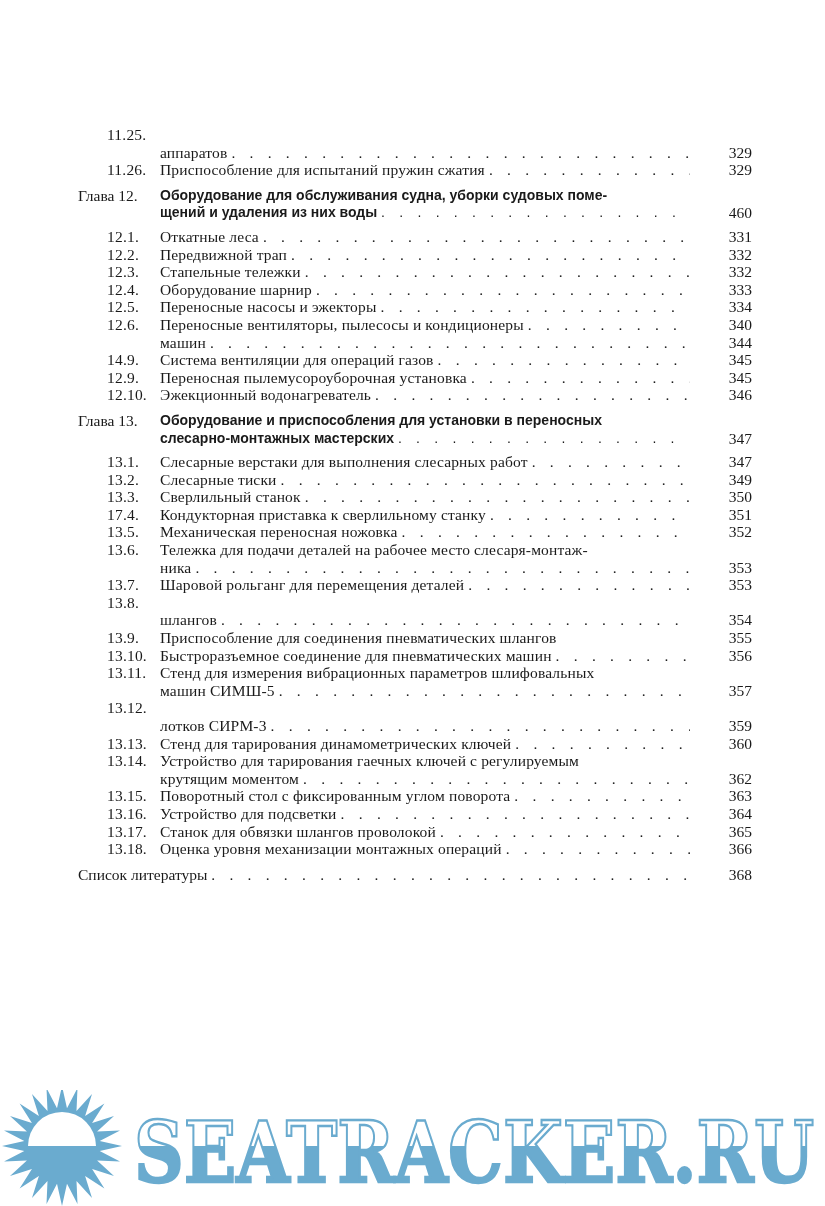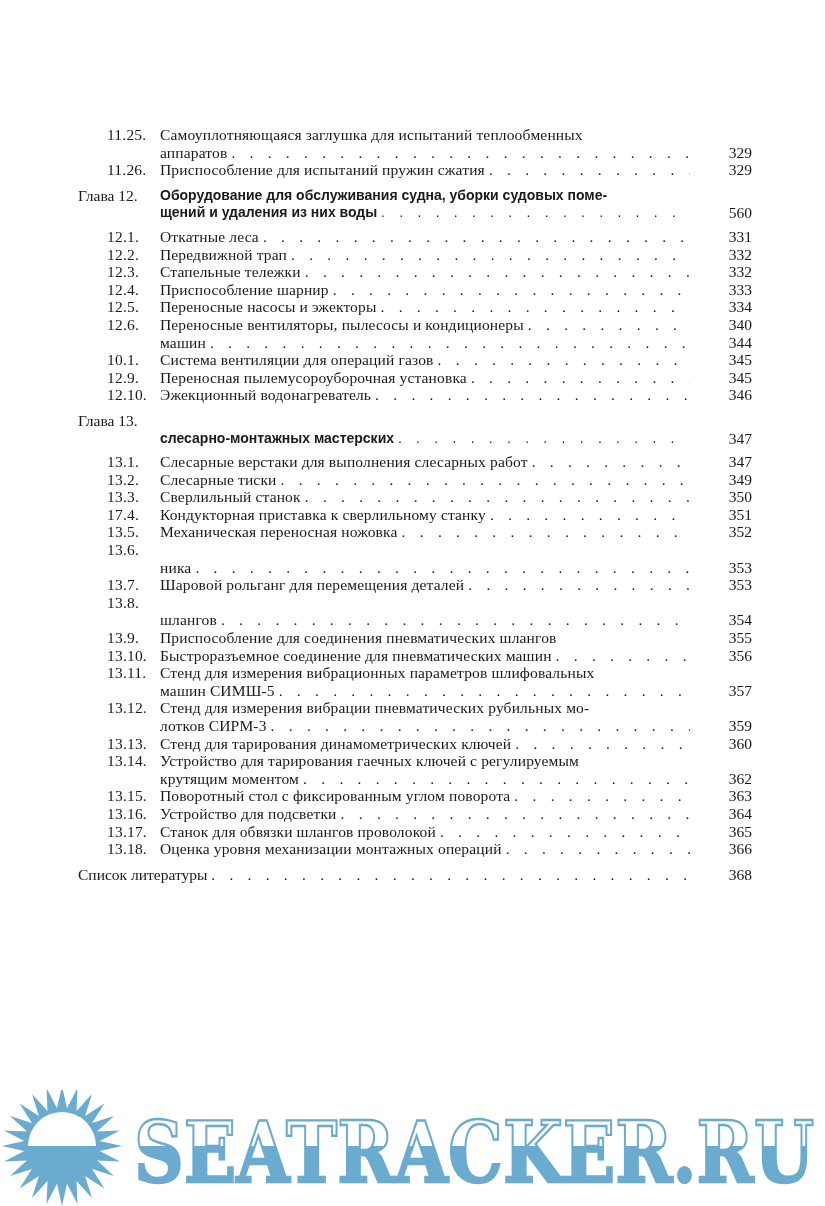--- a/index.html
+++ b/index.html
@@ -18,21 +18,20 @@
   .lit .lbl { position: absolute; left: 78px; width: 612px; overflow: hidden; }
   .logo { position: absolute; left: 0; top: 1090px; width: 825px; height: 116px; }
 </style>
 </head>
 <body>
 
 <div class="toc" id="toc">
     <div class="item">
       <div class="row">
         <span class="num">11.25.</span>
-        <span class="txt"><span>Самоуплотняющаяся заглушка для испытаний теплообменных</span></span>
       </div>
       <div class="row">
         <span class="txt"><span>аппаратов</span> <span class="dots">. . . . . . . . . . . . . . . . . . . . . . . . . . . . . . . . . . . . . . . . . . . . . . . . .</span></span>
         <span class="pg">329</span>
       </div>
     </div>
     <div class="item">
       <div class="row">
         <span class="num">11.26.</span>
         <span class="txt"><span>Приспособление для испытаний пружин сжатия</span> <span class="dots">. . . . . . . . . . . . . . . . . . . . . . . . . . . . . . . . . . . . . . . . . . . . . . . . .</span></span>
@@ -40,21 +39,21 @@
       </div>
     </div>
     <div class="gap-m"></div>
     <div class="chap">
       <div class="row chap">
         <span class="lbl">Глава 12.</span>
         <span class="txt"><span>Оборудование для обслуживания судна, уборки судовых поме-</span></span>
       </div>
       <div class="row chap">
         <span class="txt"><span>щений и удаления из них воды</span> <span class="dots" style="font-weight: normal;">. . . . . . . . . . . . . . . . . . . . . . . . . . . . . . . . . . . . . . . . . . . . . . . . .</span></span>
-        <span class="pg" style="font-family: &quot;Liberation Serif&quot;, serif;">560</span>
+        <span class="pg" style="font-family: &quot;Liberation Serif&quot;, serif;">460</span>
       </div>
     </div>
     <div class="gap-s"></div>
     <div class="item">
       <div class="row">
         <span class="num">12.1.</span>
         <span class="txt"><span>Откатные леса</span> <span class="dots">. . . . . . . . . . . . . . . . . . . . . . . . . . . . . . . . . . . . . . . . . . . . . . . . .</span></span>
         <span class="pg">331</span>
       </div>
     </div>
@@ -68,21 +67,21 @@
     <div class="item">
       <div class="row">
         <span class="num">12.3.</span>
         <span class="txt"><span>Стапельные тележки</span> <span class="dots">. . . . . . . . . . . . . . . . . . . . . . . . . . . . . . . . . . . . . . . . . . . . . . . . .</span></span>
         <span class="pg">332</span>
       </div>
     </div>
     <div class="item">
       <div class="row">
         <span class="num">12.4.</span>
-        <span class="txt"><span>Приспособление шарнир</span> <span class="dots">. . . . . . . . . . . . . . . . . . . . . . . . . . . . . . . . . . . . . . . . . . . . . . . . .</span></span>
+        <span class="txt"><span>Оборудование шарнир</span> <span class="dots">. . . . . . . . . . . . . . . . . . . . . . . . . . . . . . . . . . . . . . . . . . . . . . . . .</span></span>
         <span class="pg">333</span>
       </div>
     </div>
     <div class="item">
       <div class="row">
         <span class="num">12.5.</span>
         <span class="txt"><span>Переносные насосы и эжекторы</span> <span class="dots">. . . . . . . . . . . . . . . . . . . . . . . . . . . . . . . . . . . . . . . . . . . . . . . . .</span></span>
         <span class="pg">334</span>
       </div>
     </div>
@@ -94,21 +93,21 @@
       </div>
     </div>
     <div class="item">
       <div class="row">
         <span class="txt"><span>машин</span> <span class="dots">. . . . . . . . . . . . . . . . . . . . . . . . . . . . . . . . . . . . . . . . . . . . . . . . .</span></span>
         <span class="pg">344</span>
       </div>
     </div>
     <div class="item">
       <div class="row">
-        <span class="num">10.1.</span>
+        <span class="num">14.9.</span>
         <span class="txt"><span>Система вентиляции для операций газов</span> <span class="dots">. . . . . . . . . . . . . . . . . . . . . . . . . . . . . . . . . . . . . . . . . . . . . . . . .</span></span>
         <span class="pg">345</span>
       </div>
     </div>
     <div class="item">
       <div class="row">
         <span class="num">12.9.</span>
         <span class="txt"><span>Переносная пылемусороуборочная установка</span> <span class="dots">. . . . . . . . . . . . . . . . . . . . . . . . . . . . . . . . . . . . . . . . . . . . . . . . .</span></span>
         <span class="pg">345</span>
       </div>
@@ -117,20 +116,21 @@
       <div class="row">
         <span class="num">12.10.</span>
         <span class="txt"><span>Эжекционный водонагреватель</span> <span class="dots">. . . . . . . . . . . . . . . . . . . . . . . . . . . . . . . . . . . . . . . . . . . . . . . . .</span></span>
         <span class="pg">346</span>
       </div>
     </div>
     <div class="gap-m"></div>
     <div class="chap">
       <div class="row chap">
         <span class="lbl">Глава 13.</span>
+        <span class="txt"><span>Оборудование и приспособления для установки в переносных</span></span>
       </div>
       <div class="row chap">
         <span class="txt"><span>слесарно-монтажных мастерских</span> <span class="dots" style="font-weight: normal;">. . . . . . . . . . . . . . . . . . . . . . . . . . . . . . . . . . . . . . . . . . . . . . . . .</span></span>
         <span class="pg" style="font-family: &quot;Liberation Serif&quot;, serif;">347</span>
       </div>
     </div>
     <div class="gap-s"></div>
     <div class="item">
       <div class="row">
         <span class="num">13.1.</span>
@@ -162,20 +162,21 @@
     <div class="item">
       <div class="row">
         <span class="num">13.5.</span>
         <span class="txt"><span>Механическая переносная ножовка</span> <span class="dots">. . . . . . . . . . . . . . . . . . . . . . . . . . . . . . . . . . . . . . . . . . . . . . . . .</span></span>
         <span class="pg">352</span>
       </div>
     </div>
     <div class="item">
       <div class="row">
         <span class="num">13.6.</span>
+        <span class="txt"><span>Тележка для подачи деталей на рабочее место слесаря-монтаж-</span></span>
       </div>
       <div class="row">
         <span class="txt"><span>ника</span> <span class="dots">. . . . . . . . . . . . . . . . . . . . . . . . . . . . . . . . . . . . . . . . . . . . . . . . .</span></span>
         <span class="pg">353</span>
       </div>
     </div>
     <div class="item">
       <div class="row">
         <span class="num">13.7.</span>
         <span class="txt"><span>Шаровой рольганг для перемещения деталей</span> <span class="dots">. . . . . . . . . . . . . . . . . . . . . . . . . . . . . . . . . . . . . . . . . . . . . . . . .</span></span>
@@ -211,21 +212,20 @@
         <span class="txt"><span>Стенд для измерения вибрационных параметров шлифовальных</span></span>
       </div>
       <div class="row">
         <span class="txt"><span>машин СИМШ-5</span> <span class="dots">. . . . . . . . . . . . . . . . . . . . . . . . . . . . . . . . . . . . . . . . . . . . . . . . .</span></span>
         <span class="pg">357</span>
       </div>
     </div>
     <div class="item">
       <div class="row">
         <span class="num">13.12.</span>
-        <span class="txt"><span>Стенд для измерения вибрации пневматических рубильных мо-</span></span>
       </div>
       <div class="row">
         <span class="txt"><span>лотков СИРМ-3</span> <span class="dots">. . . . . . . . . . . . . . . . . . . . . . . . . . . . . . . . . . . . . . . . . . . . . . . . .</span></span>
         <span class="pg">359</span>
       </div>
     </div>
     <div class="item">
       <div class="row">
         <span class="num">13.13.</span>
         <span class="txt"><span>Стенд для тарирования динамометрических ключей</span> <span class="dots">. . . . . . . . . . . . . . . . . . . . . . . . . . . . . . . . . . . . . . . . . . . . . . . . .</span></span>

